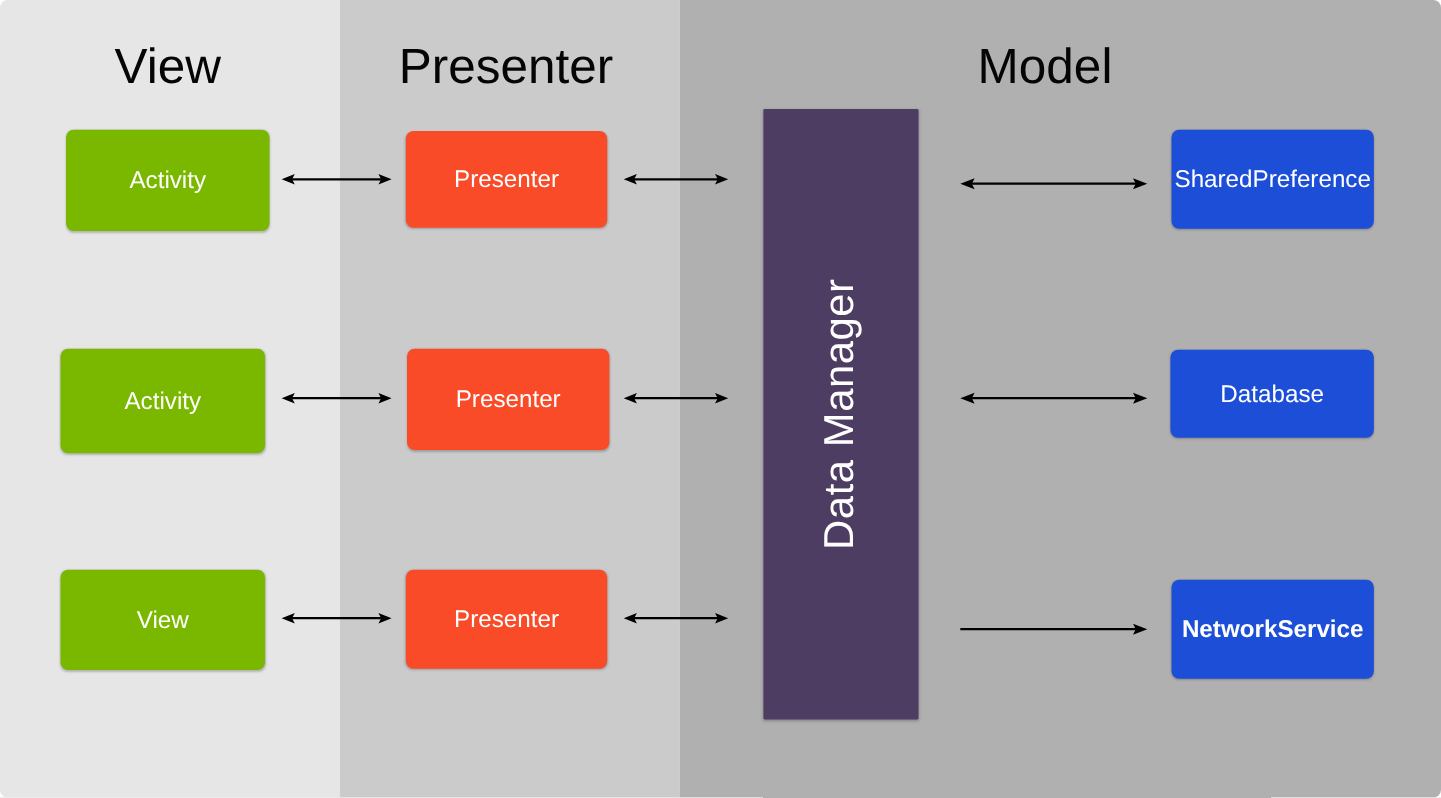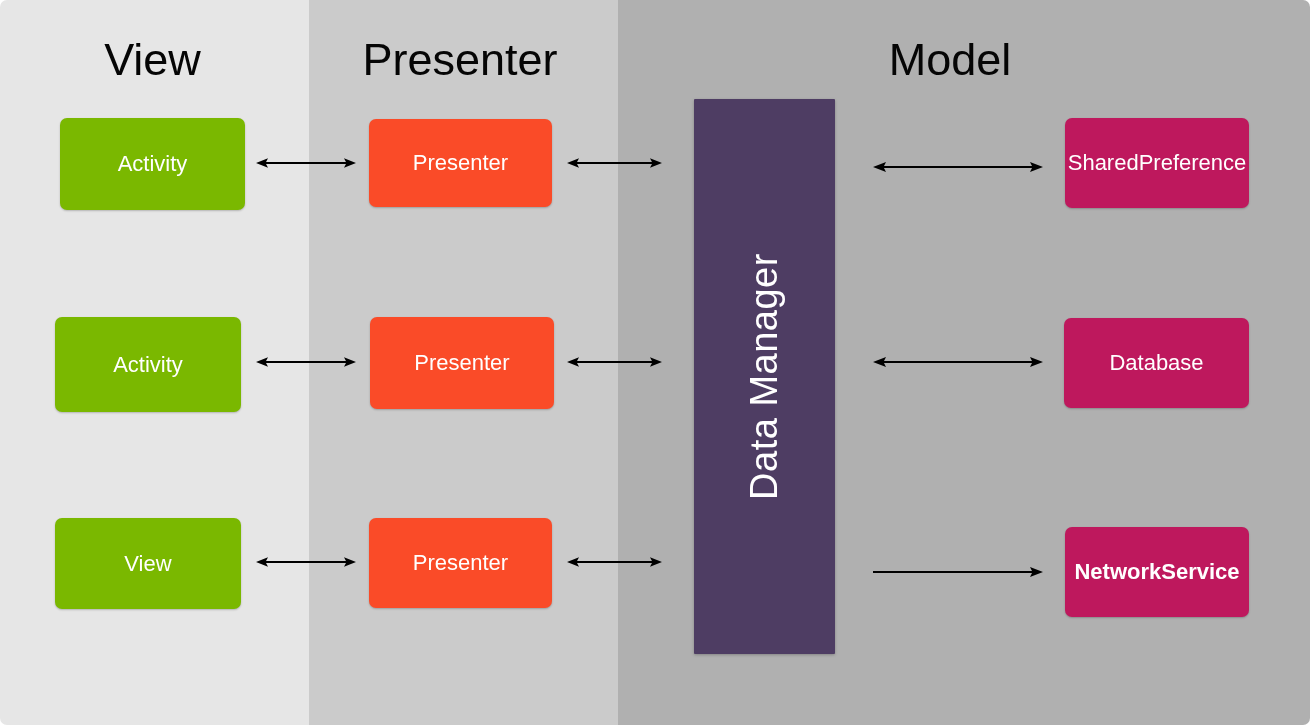--- a/index.html
+++ b/index.html
@@ -54,35 +54,35 @@
     color: #ffffff;
     font-size: 22px;
     font-weight: 400;
     text-align: center;
     box-sizing: border-box;
     border-radius: 7px;
     box-shadow: 0 1px 2px rgba(0,0,0,0.22);
   }
   .node.green  { background: #7ab800; }
   .node.red    { background: #fa4b28; }
-  .node.purple { background: #be185d; }
+  .node.purple { background: #1d4ed8; }
 
   
   #node-activity { left: 60px; top: 118px; width: 185px; height: 92px; }
   #node-fragment { left: 55px; top: 317px; width: 186px; height: 95px; }
   #node-view     { left: 55px; top: 518px; width: 186px; height: 91px; }
 
   
   #node-presenter-1 { left: 369px; top: 119px; width: 183px; height: 88px; }
   #node-presenter-2 { left: 370px; top: 317px; width: 184px; height: 92px; }
   #node-presenter-3 { left: 369px; top: 518px; width: 183px; height: 90px; }
 
   
   #node-sharedpreference { left: 1065px; top: 118px; width: 184px; height: 90px; }
-  #node-database         { left: 1064px; top: 318px; width: 185px; height: 90px; }
+  #node-database         { left: 1064px; top: 318px; width: 185px; height: 80px; }
   #node-networkservice   { left: 1065px; top: 527px; width: 184px; height: 90px; font-weight: bold; }
 
   
   #node-datamanager {
     position: absolute;
     left: 694px;
     top: 99px;
     width: 141px;
     height: 555px;
     background: #4e3d63;

